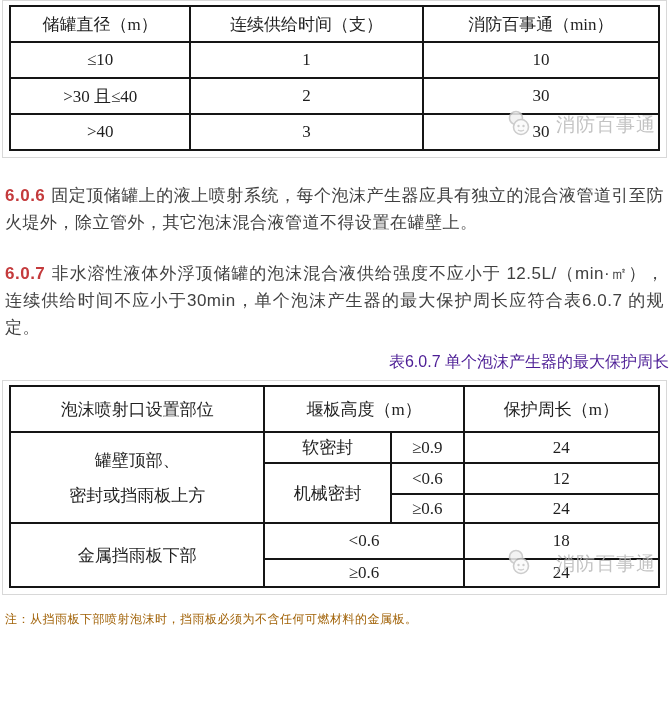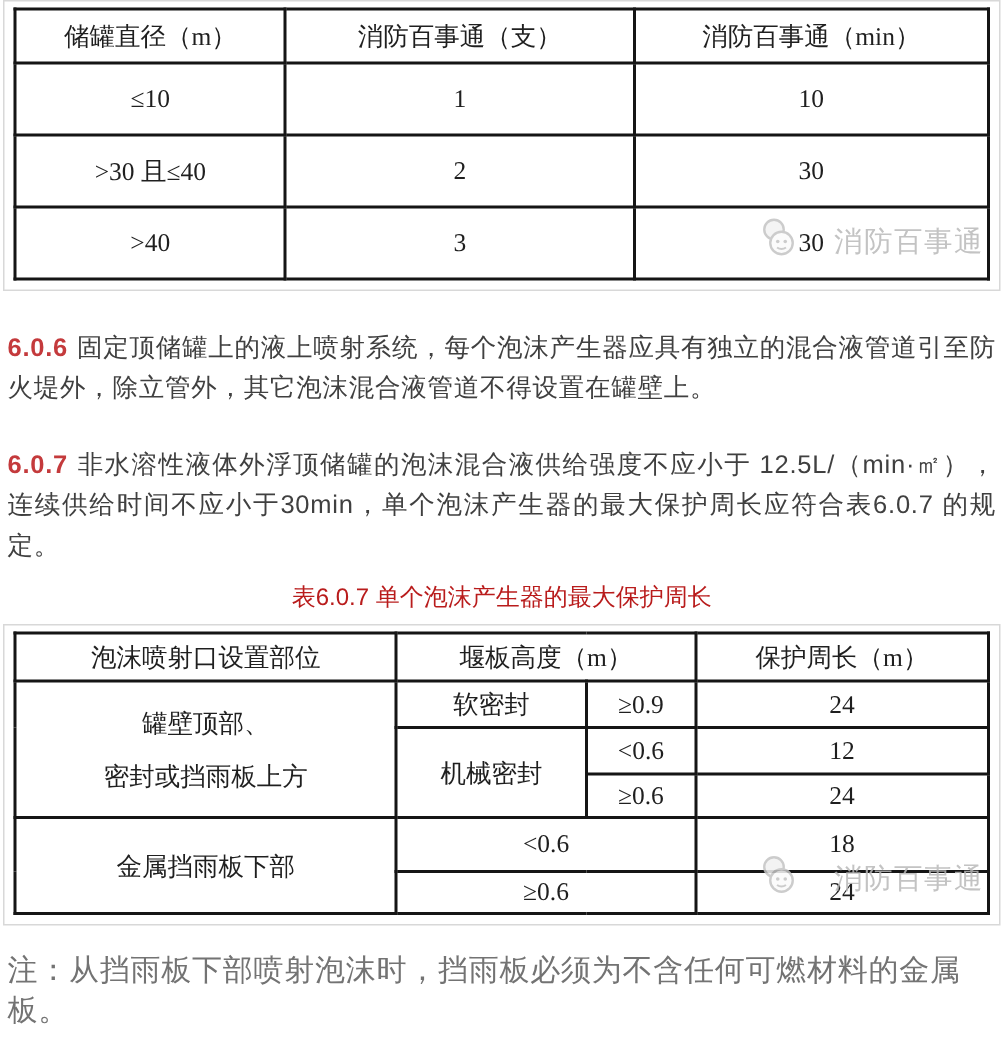--- a/index.html
+++ b/index.html
@@ -30,24 +30,24 @@
     text-align:center;
     vertical-align:middle;
     font-weight:normal;
     font-size:17px;
     padding:0 2px;
     box-sizing:border-box;
   }
   
   .t1 col.c1{width:27.8%;} .t1 col.c2{width:35.8%;} .t1 col.c3{width:36.4%;}
   .t1 th{height:36px;}
-  .t1 td{height:48px;font-size:17px;}
+  .t1 td{height:36px;font-size:17px;}
   
   .t2 col.c1{width:39.2%;} .t2 col.c2a{width:19.5%;} .t2 col.c2b{width:11.2%;} .t2 col.c3{width:30.1%;}
-  .t2 th{height:32px;}
+  .t2 th{height:46px;}
   .t2 .r1 td{height:31px;}
   .t2 .r2 td{height:31px;}
   .t2 .r3 td{height:29px;}
   .t2 .r4 td{height:36px;}
   .t2 .r5 td{height:28px;}
   .loc-top-line{display:block;line-height:1.0;}
   .loc-top-line.l1{margin-bottom:18px;}
   
   .clause{
     margin:24px 5px 0 5px;
@@ -56,29 +56,29 @@
     text-align:justify;
     letter-spacing:0.5px;
   }
   .clause-num{
     color:#c43a3c;
     font-weight:bold;
     margin-right:6px;
   }
   .table-caption{
     margin:11px 0 7px 0;
-    text-align:center;
+    text-align:right;
     font-size:16px;
-    color:#b91c1c;
+    color:#4c1d95;
   }
   .note{
     margin:16px 5px 0 5px;
-    font-size:20px;
+    font-size:12px;
     letter-spacing:0.5px;
-    color:#737373;
+    color:#a16207;
   }
   
   .watermark{
     position:absolute;
     right:10px;
     display:flex;
     align-items:center;
     gap:18px;
     opacity:0.85;
     pointer-events:none;
@@ -98,21 +98,21 @@
 <div class="scan-block first">
   <table class="t1">
     <colgroup>
         <col class="c1">
         <col class="c2">
         <col class="c3">
       </colgroup>
     <tbody>
         <tr>
       <th>储罐直径（m）</th>
-      <th>消防百事通（支）</th>
+      <th>连续供给时间（支）</th>
       <th>消防百事通（min）</th>
     </tr>
     <tr>
       <td>≤10</td>
       <td>1</td>
       <td>10</td>
     </tr>
     <tr>
       <td>&gt;30 且≤40</td>
       <td>2</td>

